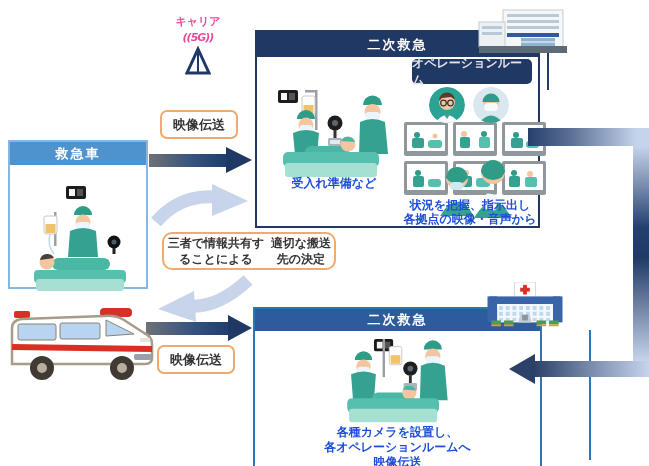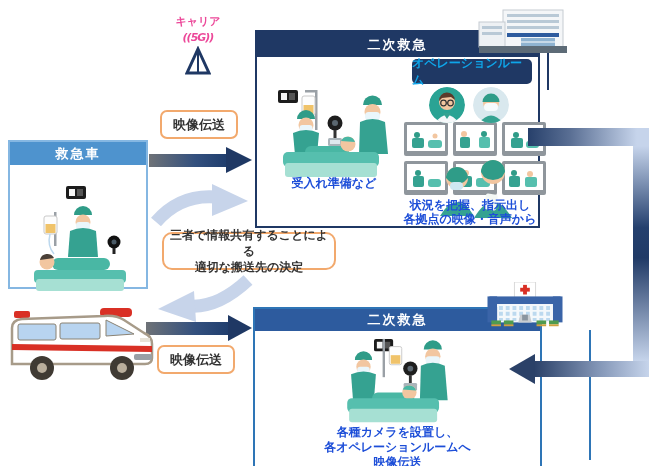--- a/index.html
+++ b/index.html
@@ -28,38 +28,38 @@
   #arrow2-body { left:146px; top:322px; width:82px; z-index:4; }
   #arrow2-head { left:228px; top:315px; z-index:4; border-top-width:13px; border-bottom-width:13px; border-left-width:24px; }
 
   
   .orange-box { background:#fff; border:2px solid #f2a96d; border-radius:7px;
                 display:flex; align-items:center; justify-content:center;
                 font-weight:bold; font-size:13px; color:#333; z-index:7; }
   #video-label-1 { left:160px; top:110px; width:78px; height:29px; }
   #video-label-2 { left:157px; top:345px; width:78px; height:29px; }
   #center-note { left:162px; top:232px; width:174px; height:38px; border-radius:10px;
-                 font-size:12px; line-height:16px; text-align:center; flex-direction:column; }
+                 font-size:12px; line-height:16px; text-align:center; flex-direction:row; }
 
   
   .panel { background:#fff; z-index:2; }
   .panel-header { width:100%; color:#fff; font-weight:bold; font-size:13px;
                   display:flex; align-items:center; justify-content:center; letter-spacing:2px; }
   #amb-box  { left:8px;  top:140px; width:140px; height:149px; border:2px solid #85b7e2; }
   #amb-box .panel-header { height:23px; background:#4e93ce; }
   #tert-box { left:255px; top:30px; width:285px; height:198px; border:2px solid #1f3864; }
   #tert-box .panel-header { height:25px; background:#1f3864; }
   #sec-box  { left:253px; top:297px; width:289px; height:164px; border:2px solid #2e75b6;margin-top:10px; }
   #sec-box .panel-header { height:22px; background:#2d5b9e; }
 
   .caption { position:absolute; font-weight:bold; font-size:12px; color:#1d4ed8; text-align:center; line-height:14px; }
 
   
   #op-label { position:absolute; left:155px; top:27px; width:120px; height:25px;
-              background:#1f3864; border-radius:5px; color:#0ea5e9; font-weight:bold; font-size:12px;
+              background:#1f3864; border-radius:5px; color:#e5e5e5; font-weight:bold; font-size:12px;
               display:flex; align-items:center; justify-content:center; z-index:3; }
 
   
   #carrier { left:163px; top:14px; width:70px; text-align:center; color:#ec4899; z-index:3; }
   #carrier .c-label  { font-size:11px; font-weight:bold; }
   #carrier .c-signal { font-size:11px; font-weight:bold; letter-spacing:-1px; line-height:17px;font-style:italic; }
 
   .avatar { position:absolute; width:36px; height:36px; border-radius:50%; overflow:hidden; z-index:3; }
 
   .pin-line { position:absolute; z-index:3; }

